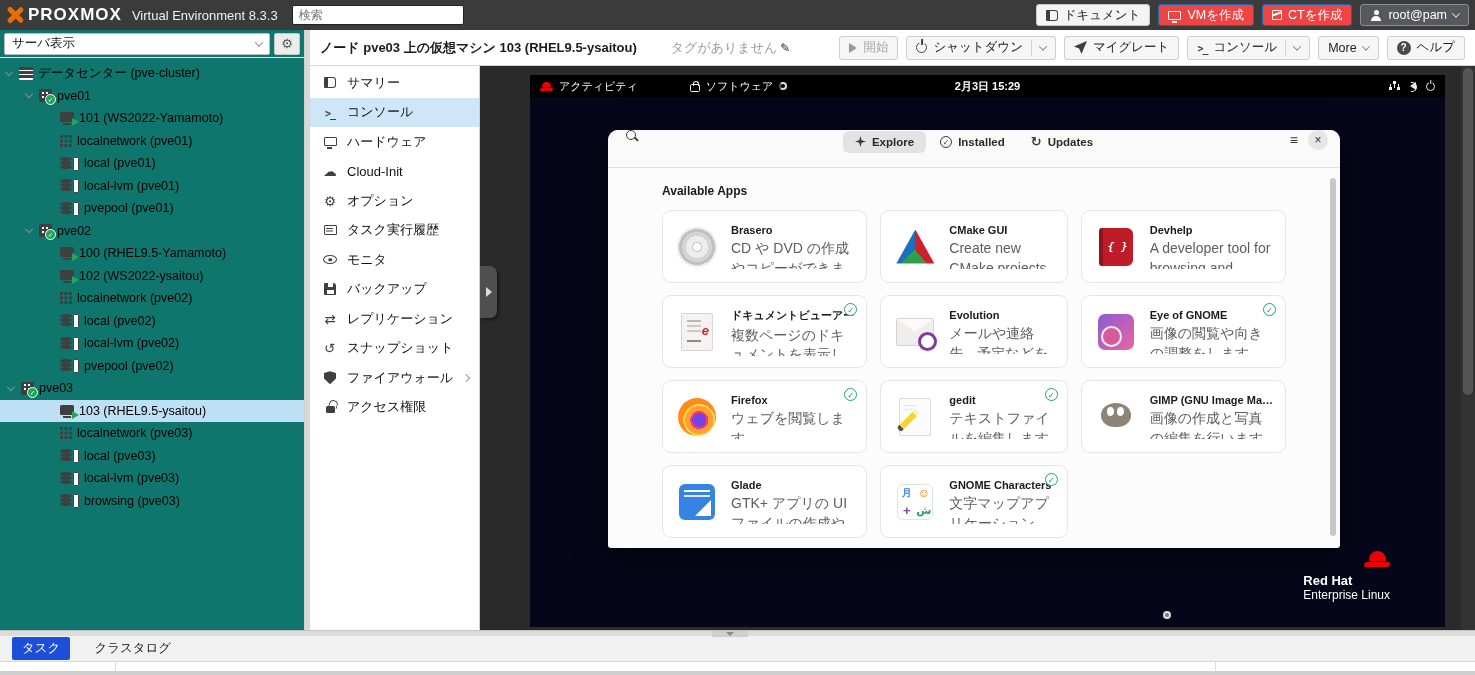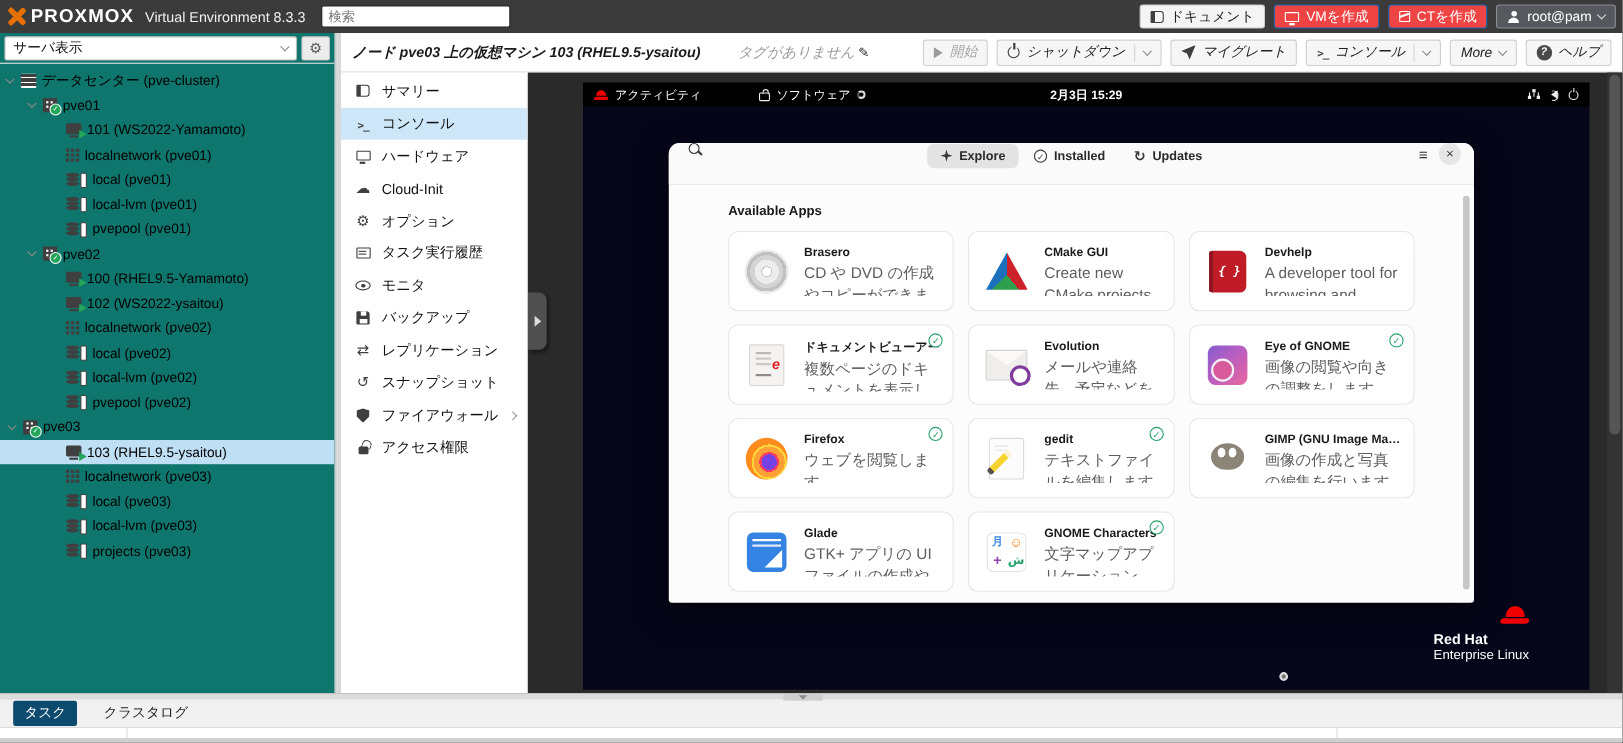--- a/index.html
+++ b/index.html
@@ -52,21 +52,21 @@
   .i-vm::before { content:""; position:absolute; left:3px; bottom:-3px; width:8px; height:2px; background:#3f3f3f; }
   .i-vm::after { content:""; position:absolute; right:-5px; bottom:-4px; border-left:7px solid #23a55a; border-top:4px solid transparent; border-bottom:4px solid transparent; }
   .i-net { position:relative; width:12px; height:12px; }
   .i-net::before { content:""; position:absolute; width:3px; height:3px; background:#3f3f3f; box-shadow:4.5px 0 #3f3f3f,9px 0 #3f3f3f,0 4.5px #3f3f3f,4.5px 4.5px #3f3f3f,9px 4.5px #3f3f3f,0 9px #3f3f3f,4.5px 9px #3f3f3f,9px 9px #3f3f3f; }
   .i-db { position:relative; width:19px; height:13px; }
   .i-db::before { content:""; position:absolute; left:0; top:0; width:12px; height:4px; background:#3f3f3f; border-radius:50%; box-shadow:0 4px 0 #3f3f3f,0 8px 0 #3f3f3f; }
   .i-db::after { content:""; position:absolute; right:0; top:0; width:4px; height:12px; border:1.5px solid #3f3f3f; border-radius:1.5px; background:#fff; }
   .vsplit { width:5px; background:#d8d8d8; cursor:col-resize; }
 
   .right { flex:1; display:flex; flex-direction:column; min-width:0; }
-  .vtoolbar { height:36px; background:#fff; border-bottom:1px solid #d7d7d7; display:flex; align-items:center; padding:0 10px; gap:8px;font-style:italic; }
+  .vtoolbar { height:36px; background:#fff; border-bottom:1px solid #d7d7d7; display:flex; align-items:center; padding:0 10px; gap:8px; }
   .vtitle { font-size:13px; font-weight:bold; color:#1a1a1a; white-space:nowrap; }
   .vtags { color:#9a9a9a; font-size:13px; margin-left:26px; display:flex; align-items:center; gap:3px; }
   .pencil { color:#222; font-size:12px; } .pencil::after { content:"✎"; }
   .tspacer { flex:1; }
   .pbtn { display:flex; align-items:center; gap:6px; height:24px; padding:0 9px; background:#f6f6f6; border:1px solid #cfcfcf; border-radius:3px; font-size:12.5px; color:#222; cursor:pointer; white-space:nowrap; }
   .pbtn.disabled { color:#a5a5a5; }
   .pbtn .sep { width:1px; height:16px; background:#d5d5d5; margin:0 2px; }
   .i-play { width:0; height:0; border-left:8px solid #9a9a9a; border-top:5px solid transparent; border-bottom:5px solid transparent; }
   .i-pow { width:11px; height:11px; border:1.6px solid #3f3f3f; border-radius:50%; position:relative; }
   .i-pow::before { content:""; position:absolute; left:50%; top:-4px; transform:translateX(-50%); width:1.8px; height:6px; background:#3f3f3f; box-shadow:0 0 0 1.6px #f6f6f6; }
@@ -192,21 +192,21 @@
   .rh-l2 { font-size:12px; }
   .busy { position:absolute; left:633px; top:536px; width:8px; height:8px; border-radius:50%; background:#777; border:2px solid #ddd; }
 
   
   .statusbar { flex:0 0 auto; }
   .splitbar { height:6px; background:#dcdcdc; border-top:1px solid #c2c2c2; position:relative; cursor:row-resize; }
   .split-handle { position:absolute; left:712px; top:0; width:36px; height:6px; background:#cfcfcf; display:flex; align-items:center; justify-content:center; }
   .down-arrow { width:0; height:0; border-top:4px solid #8a8a8a; border-left:4px solid transparent; border-right:4px solid transparent; }
   .stabs { height:26px; background:#f1f1f1; display:flex; align-items:center; gap:14px; padding:0 12px; border-bottom:1px solid #d8d8d8; }
   .stab { font-size:12.5px; color:#222; cursor:pointer; padding:3px 10px; border-radius:2px; }
-  .stab.active { background:#0c4a6e; color:#fff; }
+  .stab.active { background:#1d4ed8; color:#fff; }
   .sstrip { height:13px; background:#fff; position:relative; border-bottom:4px solid #cfcfcf; }
   .sdiv { position:absolute; top:0; bottom:0; width:1px; background:#ddd; }
 </style>
 </head>
 <body>
 
 <div class="app">
 
   <div class="hdr">
     <span class="plogo">
@@ -321,21 +321,21 @@
         <div class="trow" style="padding-left:60px">
             <span class="ti i-db"></span>
             <span>local (pve03)</span>
           </div>
         <div class="trow" style="padding-left:60px">
             <span class="ti i-db"></span>
             <span>local-lvm (pve03)</span>
           </div>
         <div class="trow" style="padding-left:60px">
             <span class="ti i-db"></span>
-            <span>projects (pve03)</span>
+            <span>browsing (pve03)</span>
           </div>
       </div>
     </div>
     <div class="vsplit"></div>
 
     <div class="right">
 
       <div class="vtoolbar">
         <span class="vtitle">ノード pve03 上の仮想マシン 103 (RHEL9.5-ysaitou)</span>
         <span class="vtags">

